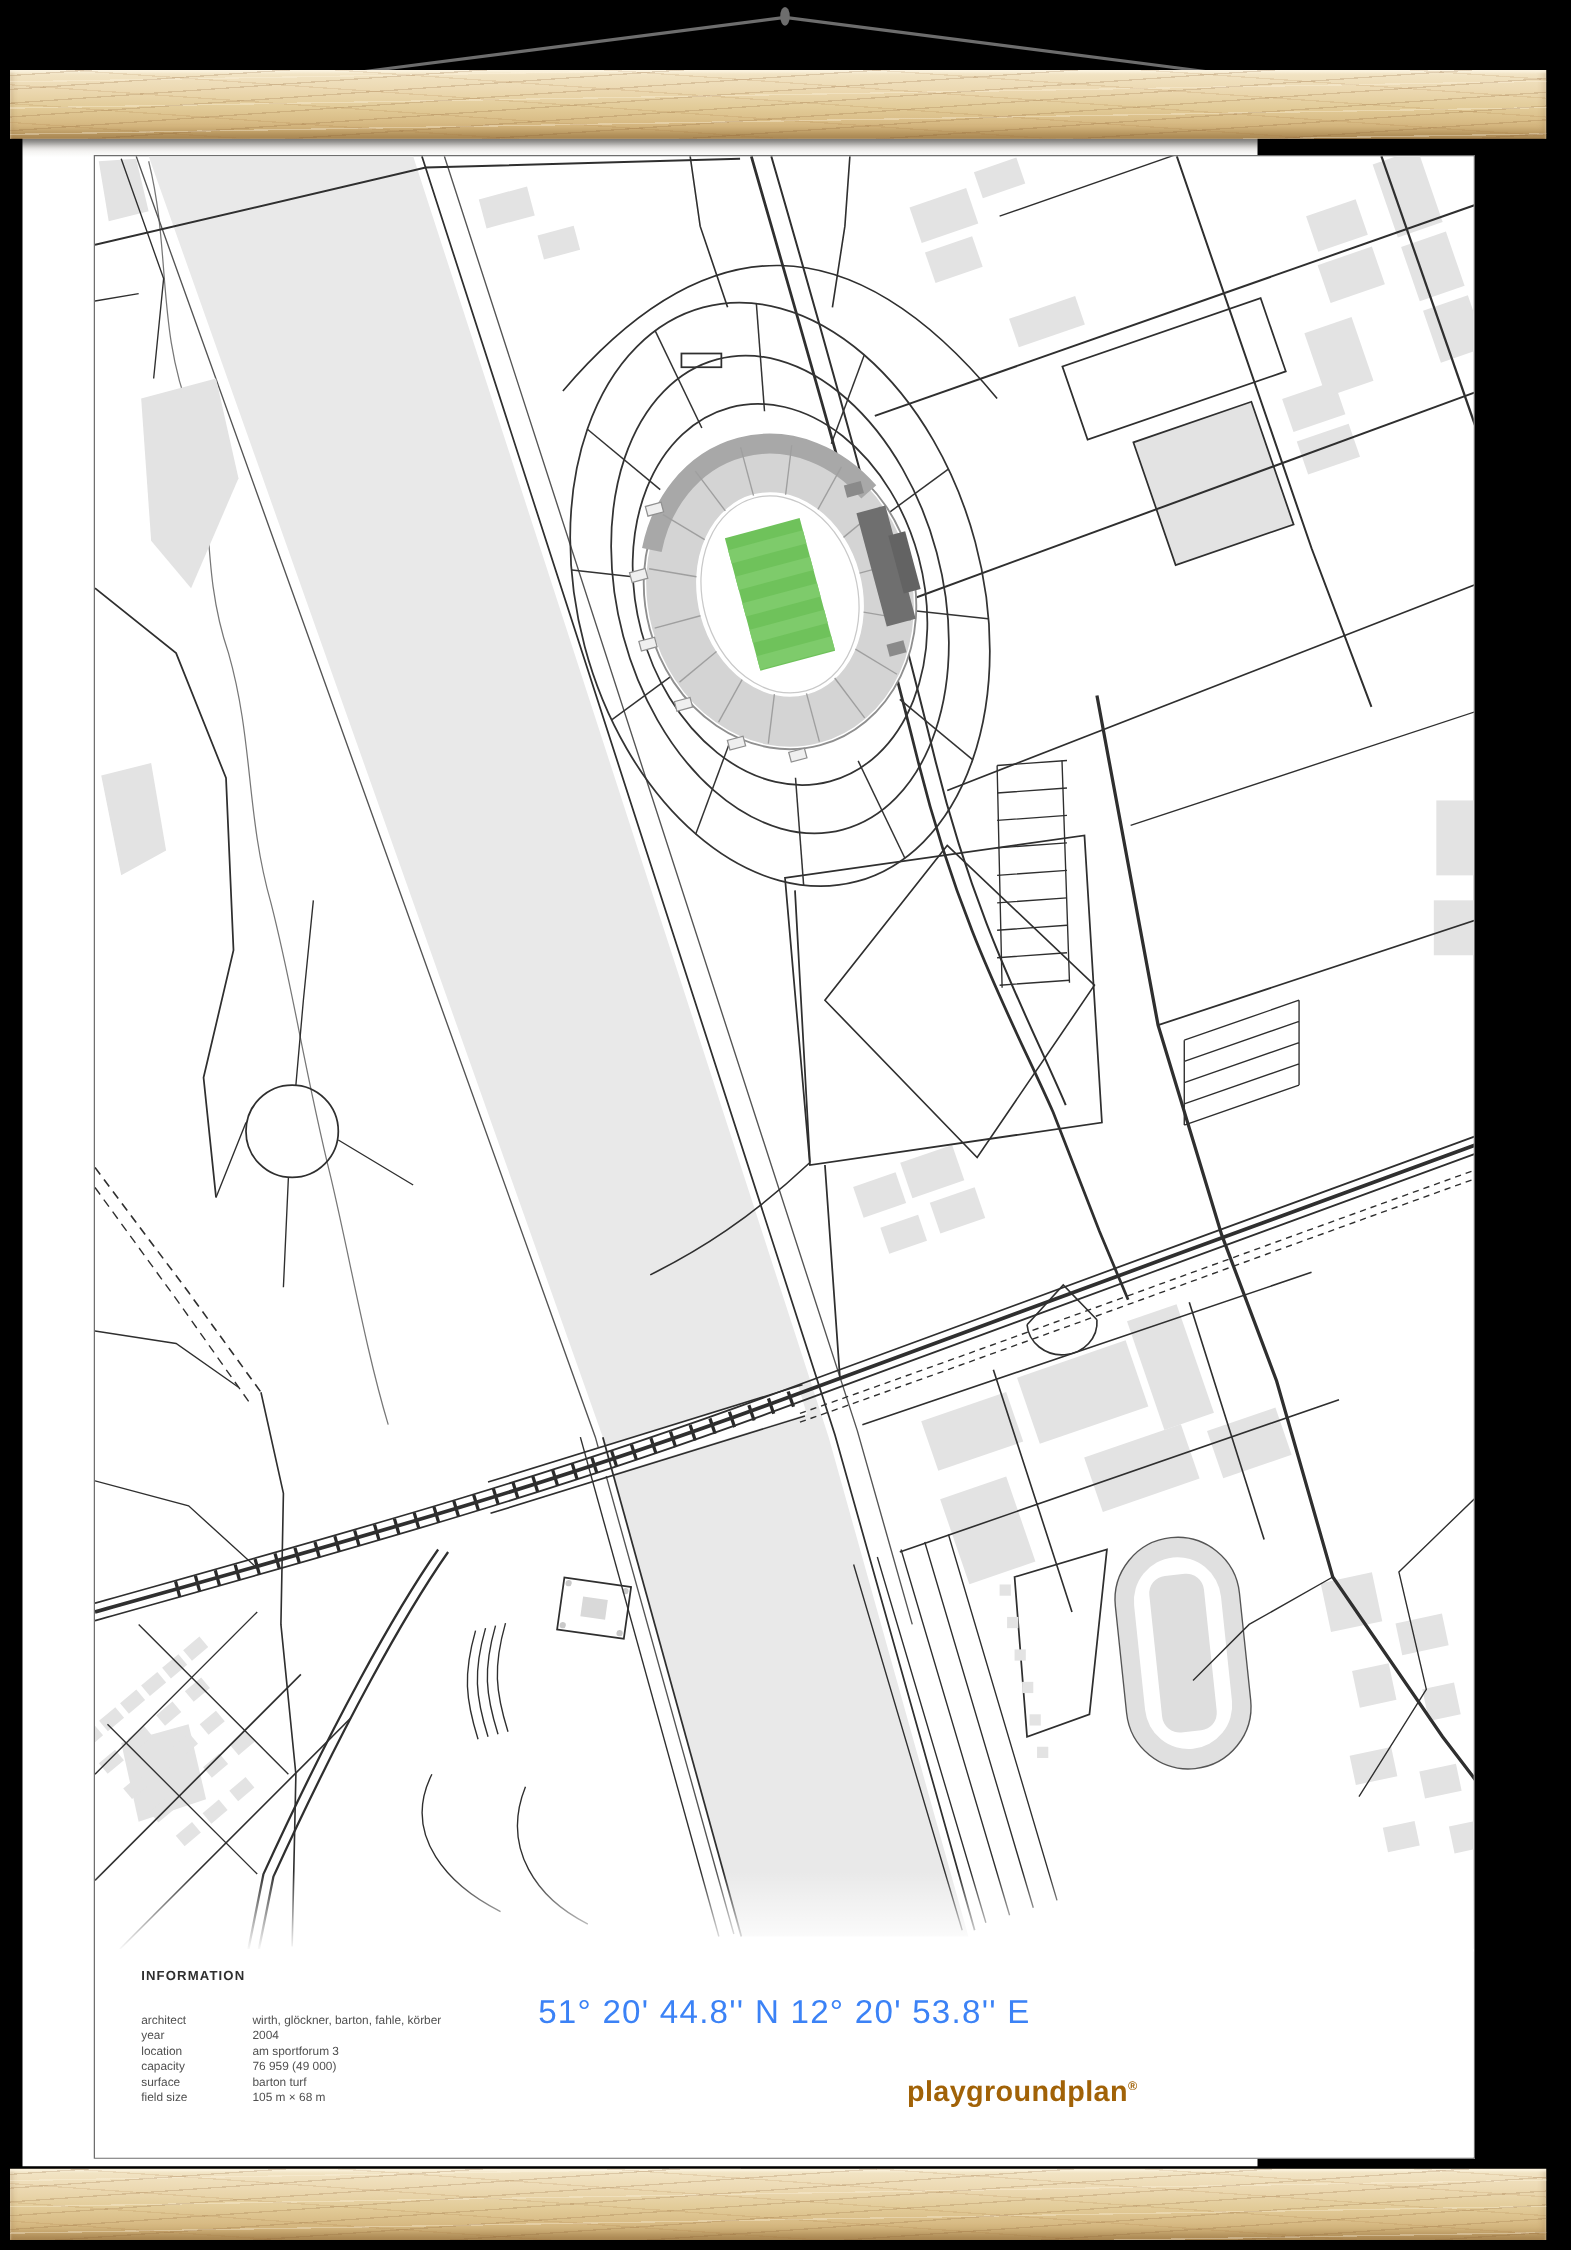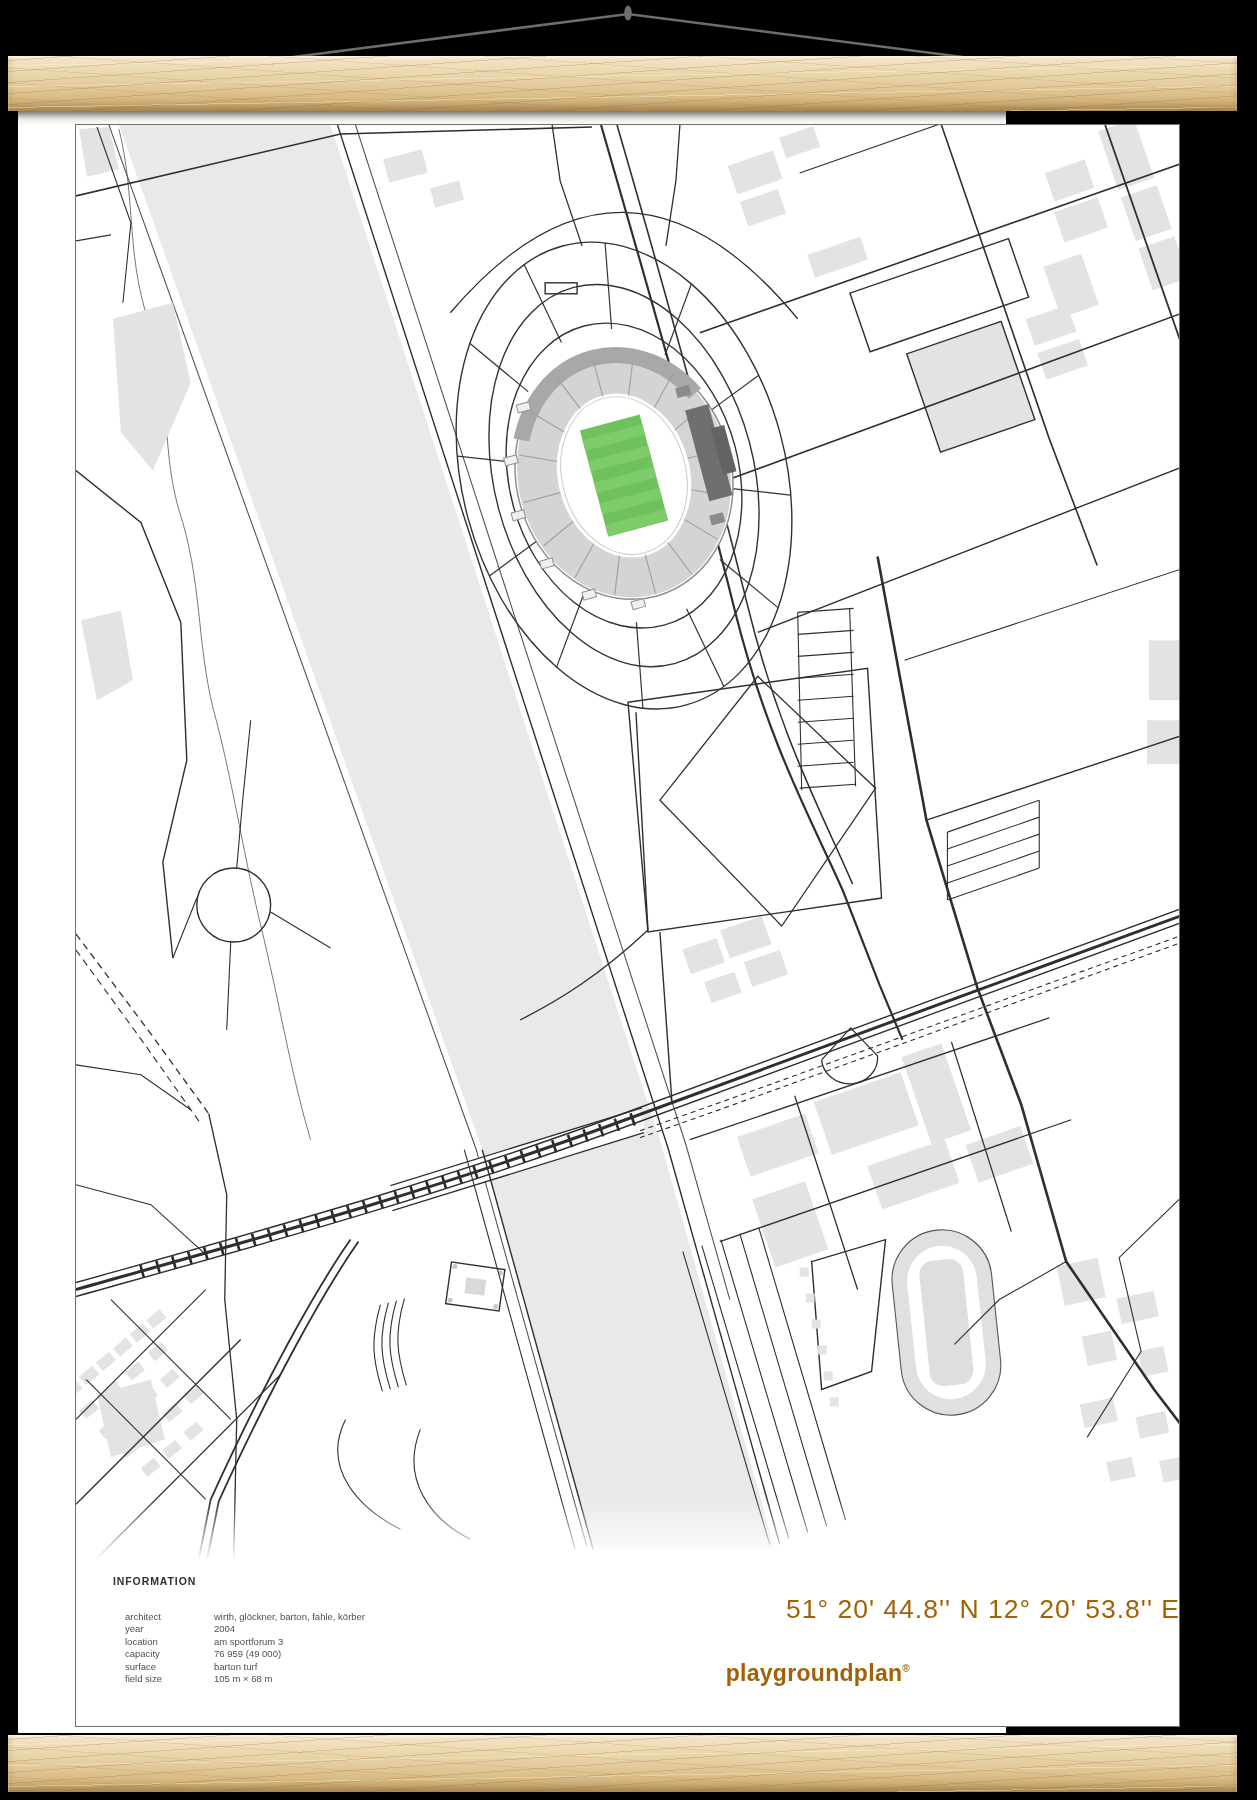--- a/index.html
+++ b/index.html
@@ -45,24 +45,24 @@
   .dsh2{stroke-dasharray:5 4}
   .rung{fill:none;stroke:#2a2a2a;stroke-width:13px;stroke-dasharray:2.6 14}
   .ring{fill:none;stroke:#333;stroke-width:1.4px}
   .spoke{stroke:#333;stroke-width:1.2px}
   .sect{stroke:#9f9f9f;stroke-width:1.1px}
 
   
   .info{position:absolute;left:95px;top:1475px;color:var(--text-gray);}
   .info h3{font-size:10.5px;font-weight:bold;letter-spacing:.9px;color:var(--text-dark);}
   .info .rows{margin-top:24px;font-size:9.5px;line-height:12.4px;}
-  .info .row span.lbl{display:inline-block;width:89px;margin-left:12px;}
+  .info .row span.lbl{display:inline-block;width:89px;}
   .title-wrap{position:absolute;left:57px;top:1482px;width:1105px;text-align:center;color:var(--text-dark);}
   .title-wrap h1{font-size:66px;font-weight:500;letter-spacing:2px;line-height:1;}
-  .coords{margin-top:12px;font-size:26.5px;letter-spacing:1px;color:#a16207;text-align:right;}
+  .coords{margin-top:12px;font-size:26.5px;letter-spacing:1px;color:#3b82f6;}
   .brand{position:absolute;right:96px;top:1560px;font-size:23px;font-weight:600;color:#a16207;letter-spacing:.3px;}
   .brand sup{font-size:10px;}
 </style>
 </head>
 <body>
 
 <div class="scene">
 
   <svg class="string-svg" viewBox="0 0 1257 140">
     <polyline points="270,60 628,14 986,60" fill="none" stroke="#6d6d6d" stroke-width="2.6"></polyline>

